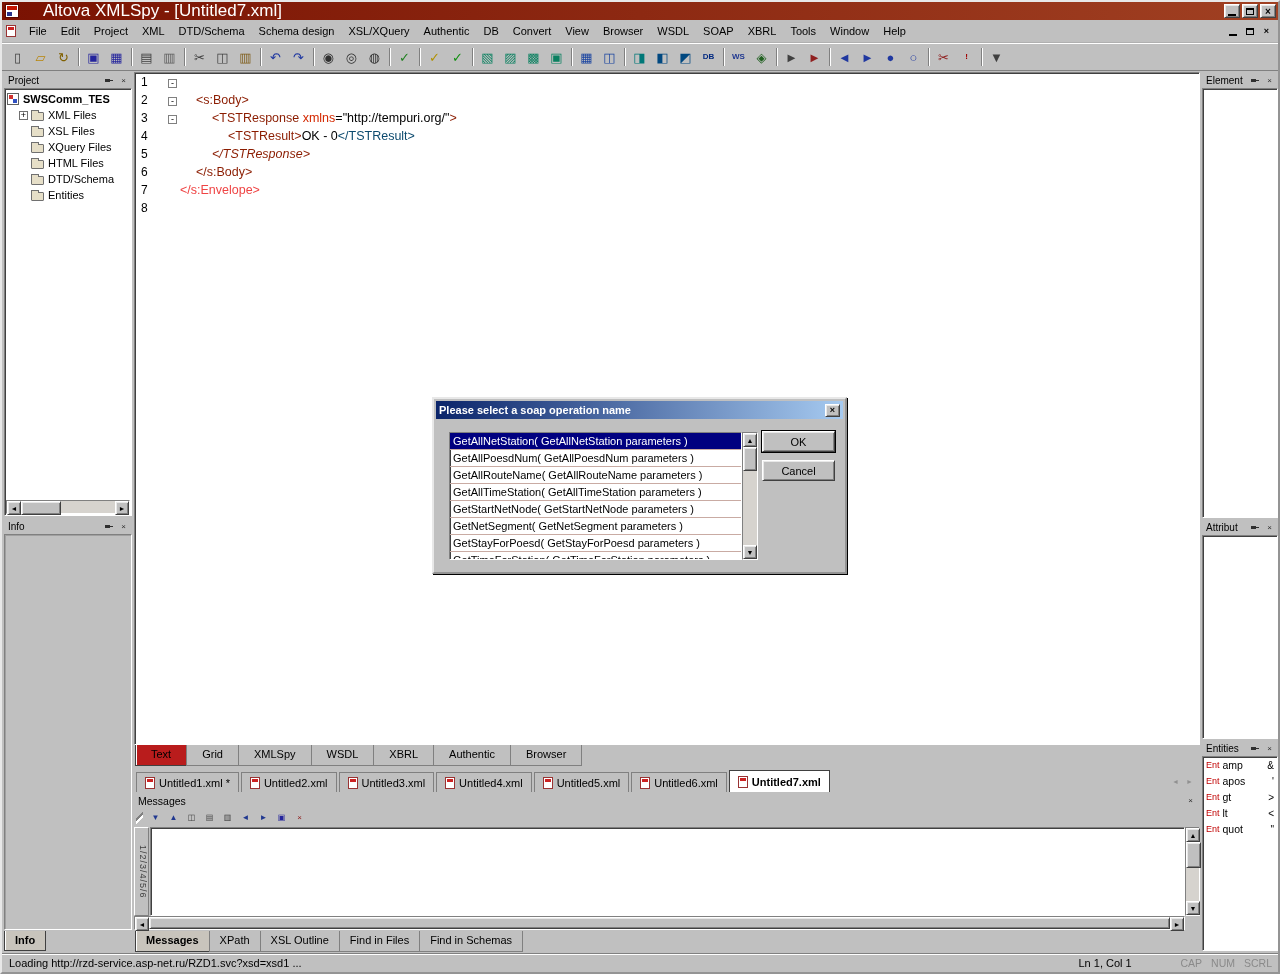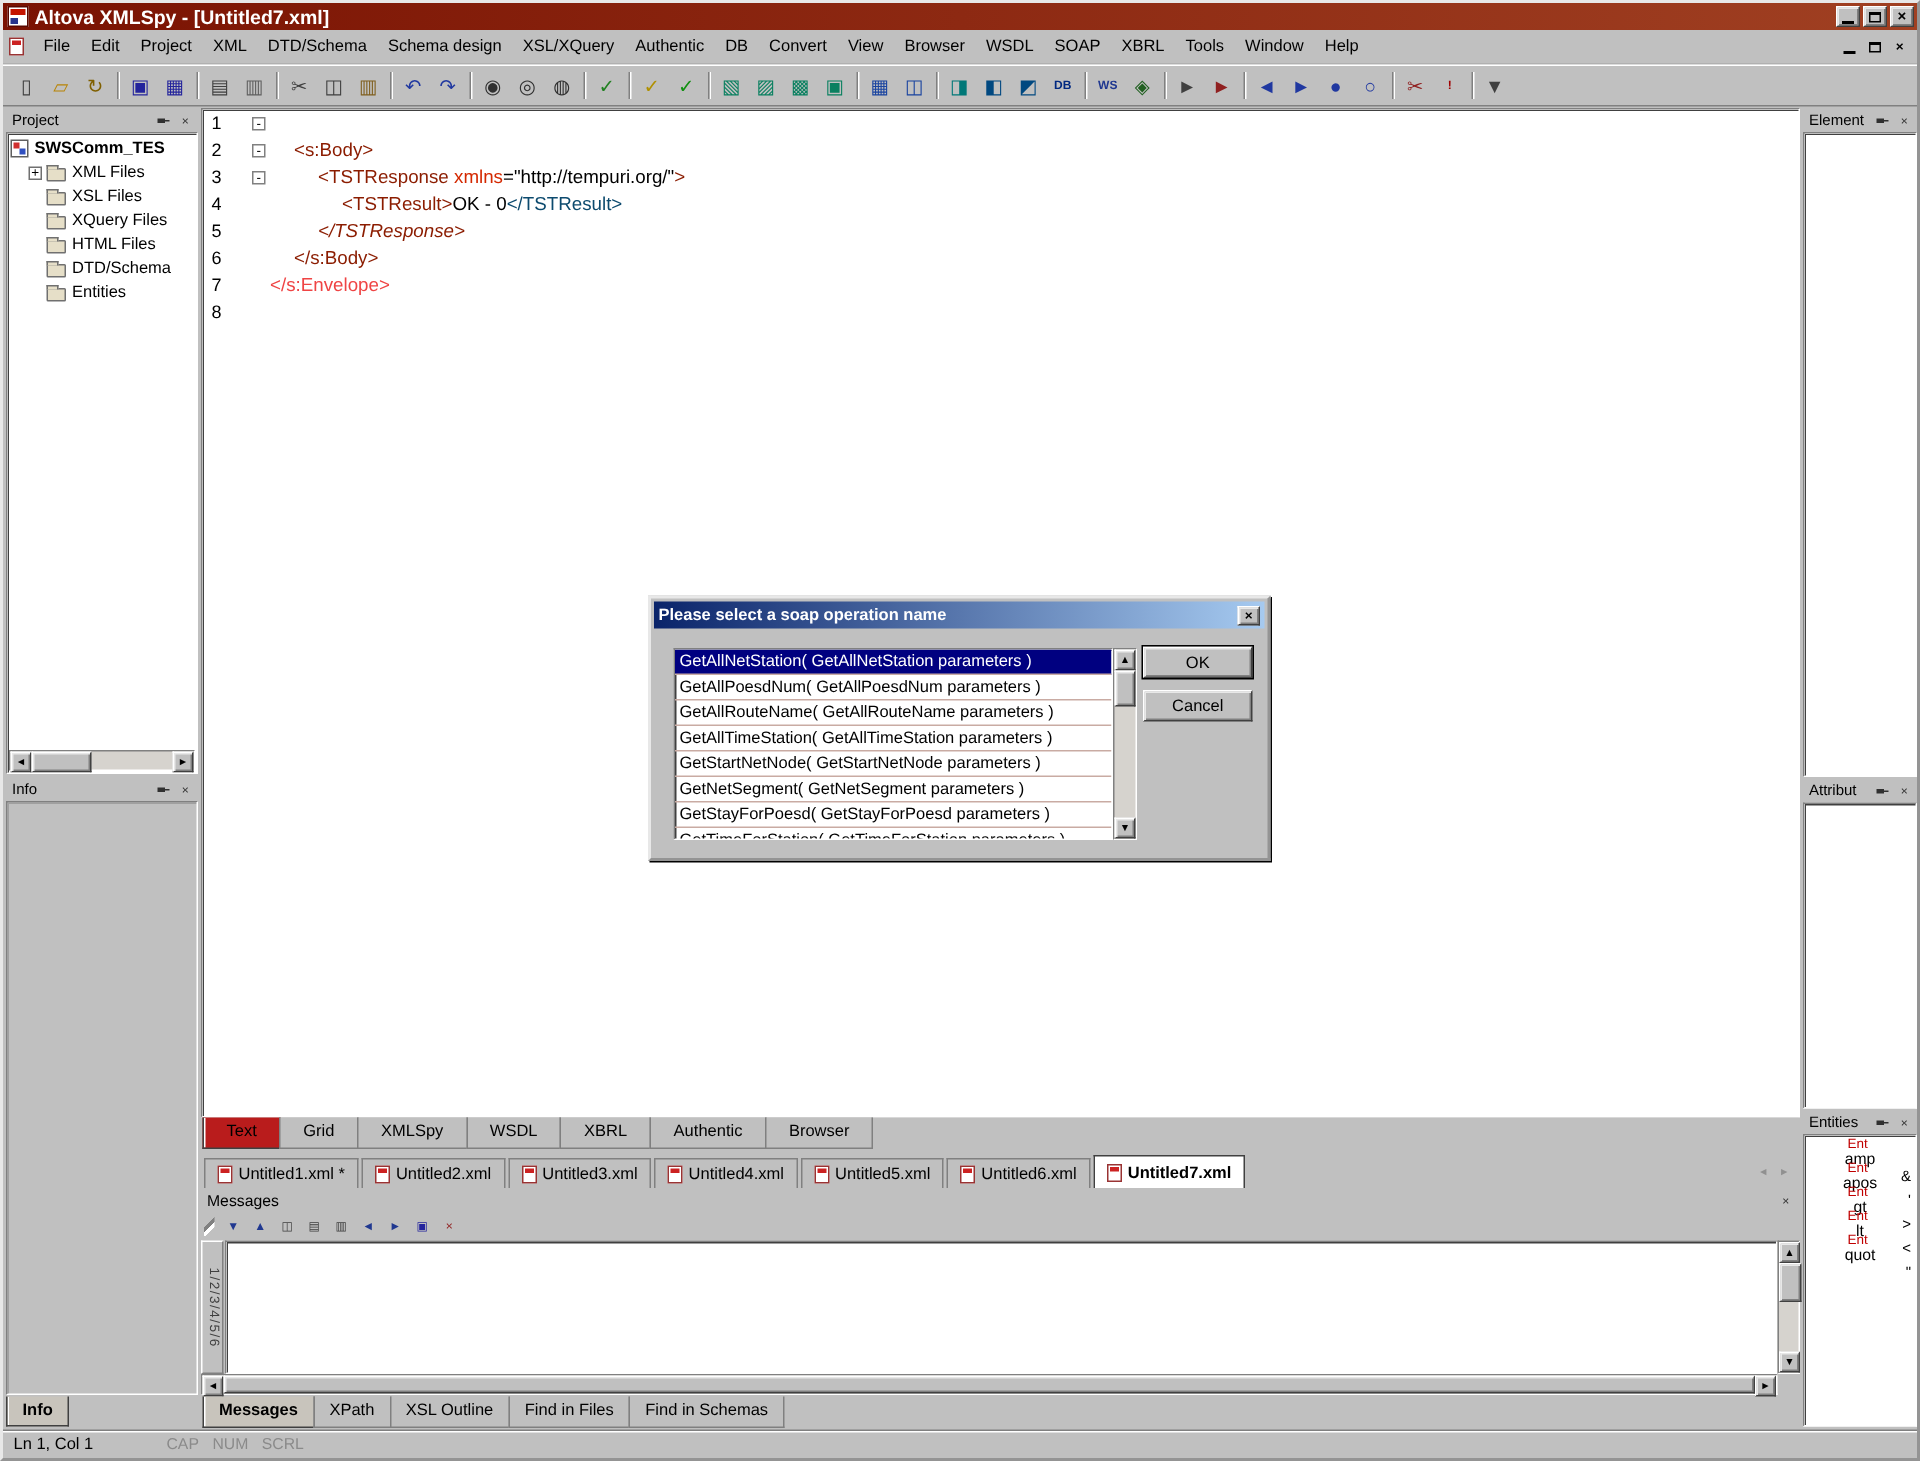--- a/index.html
+++ b/index.html
@@ -15,21 +15,21 @@
   .well   { background:#ffffff; border:1px solid; border-color:#808080 #ffffff #ffffff #808080;
             box-shadow: inset 1px 1px 0 #404040; }
   .sunken1{ border:1px solid; border-color:#808080 #ffffff #ffffff #808080; }
 
   
   .titlebar { position:absolute; top:0; left:0; right:0; height:18px;
               display:flex; align-items:center; padding:0 2px 0 3px; color:#fff; }
   .app-icon { width:14px; height:14px; background:#fff; border:1px solid #5a0800; position:relative; margin-right:4px; flex:none;}
   .app-icon::before{ content:""; position:absolute; left:1px; top:1px; right:1px; height:4px; background:#c41400; }
   .app-icon::after { content:""; position:absolute; left:1px; bottom:1px; width:5px; height:4px; background:#28348c; }
-  .title-text { font-weight:bold; font-size:13px; white-space:nowrap; }
+  .title-text { font-weight:normal; font-size:17px; white-space:nowrap;margin-left:20px; }
   .win-btns { margin-left:auto; display:flex; gap:2px; }
   .wbtn { width:16px; height:14px; display:flex; align-items:center; justify-content:center;
           font-size:10px; font-weight:bold; color:#000; }
   .g-min { display:inline-block; width:8px; height:2px; background:#000; margin-top:8px; }
   .g-restore { display:inline-block; width:8px; height:7px; border:1px solid #000; border-top-width:2px; background:#c0c0c0; }
 
   
   .menubar { position:absolute; top:18px; left:0; right:0; height:23px; display:flex;
              align-items:center; padding:0 2px; border-bottom:1px solid #b0b0b0; }
   .doc-icon { display:inline-block; width:10px; height:12px; background:#fff; border:1px solid #993333; position:relative; flex:none; }
@@ -135,21 +135,21 @@
   .btab { padding:3px 10px 0; font-size:11px; border:1px solid #808080; border-top:none; background:#c0c0c0;
           margin-right:-1px; white-space:nowrap; }
   .btab.active, .corner-tab .btab { font-weight:bold; border-color:#404040; background:#c8c4bc; box-shadow:inset 1px 0 0 #fff; }
   .corner-tab .btab { display:inline-block; height:20px; }
 
   
   .rpanel { position:absolute; left:1200px; width:76px; display:flex; flex-direction:column; }
   .element-panel  { top:70px;  height:446px; }
   .attribut-panel { top:517px; height:220px; }
   .entities-panel { top:738px; height:211px; }
-  .ent-row { height:16px; display:flex; align-items:center; padding:0 3px; font-size:10.5px; white-space:nowrap;flex-direction:column; }
+  .ent-row { height:16px; display:flex; align-items:center; padding:0 3px; font-size:10.5px; white-space:nowrap; }
   .ent-pre { color:#c00000; font-size:9px; margin-right:3px; flex:none; }
   .ent-char { margin-left:auto; font-size:10px; }
 
   
   .statusbar { position:absolute; left:0; right:0; top:951px; height:19px; display:flex; align-items:center;
                gap:3px; padding:2px 3px; border-top:1px solid #808080; box-shadow: inset 0 1px 0 #ffffff; }
   .status-text { flex:1; padding:1px 4px; font-size:11px; white-space:nowrap; overflow:hidden; }
   .status-pos { width:100px; padding:1px 4px; font-size:11px; flex:none; }
   .kbd { color:#8a8a8a; font-size:10.5px; padding:1px 3px; flex:none; }
 
@@ -644,20 +644,21 @@
           <div class="ent-row">
             <span class="ent-pre">Ent</span>
             <span class="ent-name">quot</span>
             <span class="ent-char">"</span>
           </div>
         </div>
     </div>
   </div>
 
   <div class="statusbar">
+    <span class="status-text">Loading http://rzd-service.asp-net.ru/RZD1.svc?xsd=xsd1 ...</span>
     <span class="status-pos">Ln 1, Col 1</span>
     <span class="kbd">CAP</span>
     <span class="kbd">NUM</span>
     <span class="kbd">SCRL</span>
   </div>
 
   <div class="dialog">
     <div class="dlg-title" style="background: linear-gradient(90deg, rgb(10, 36, 106), rgb(166, 202, 240));">
       <span>Please select a soap operation name</span>
       <button class="dlg-close raised">×</button>

